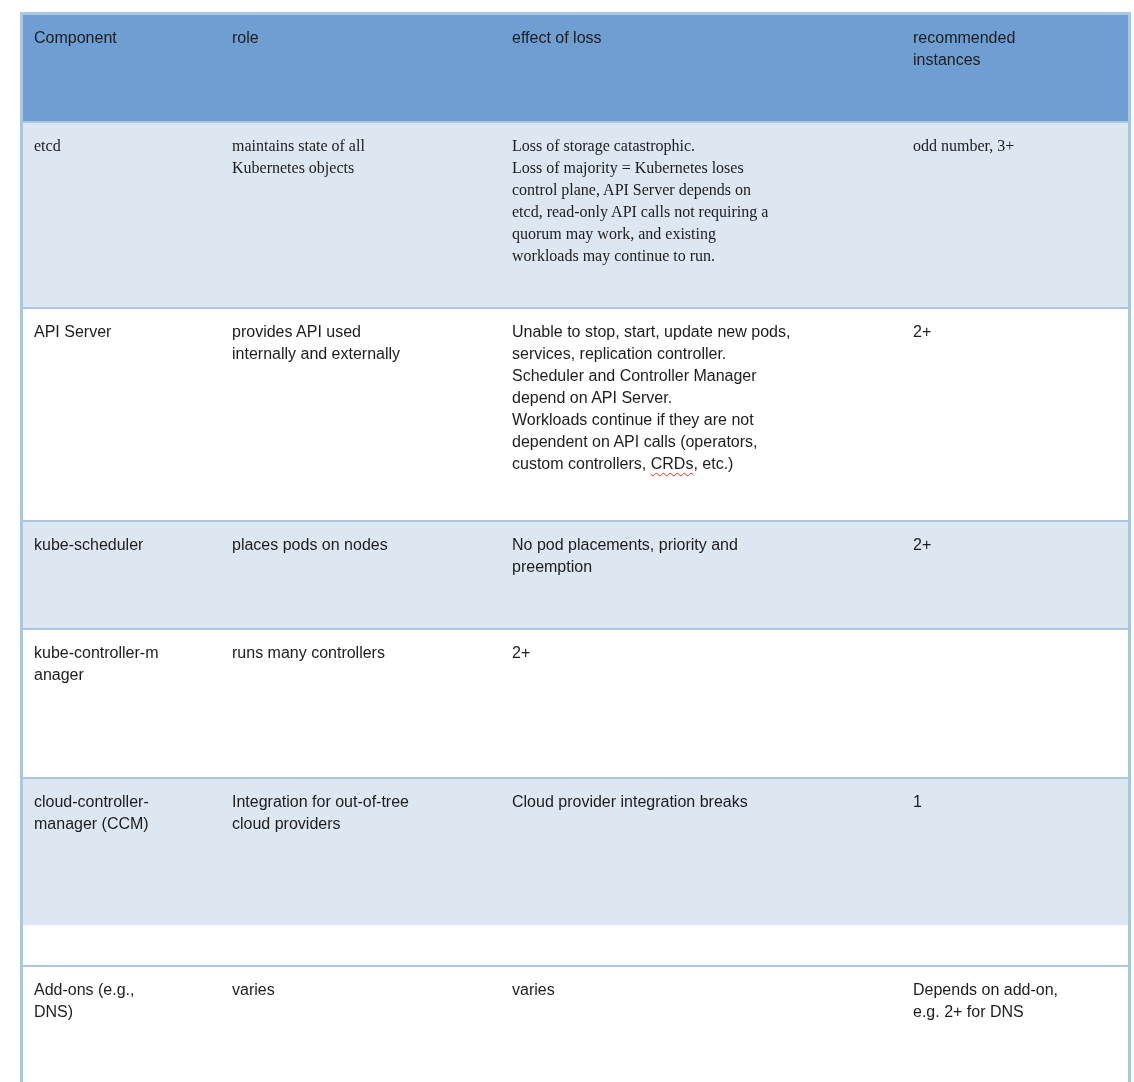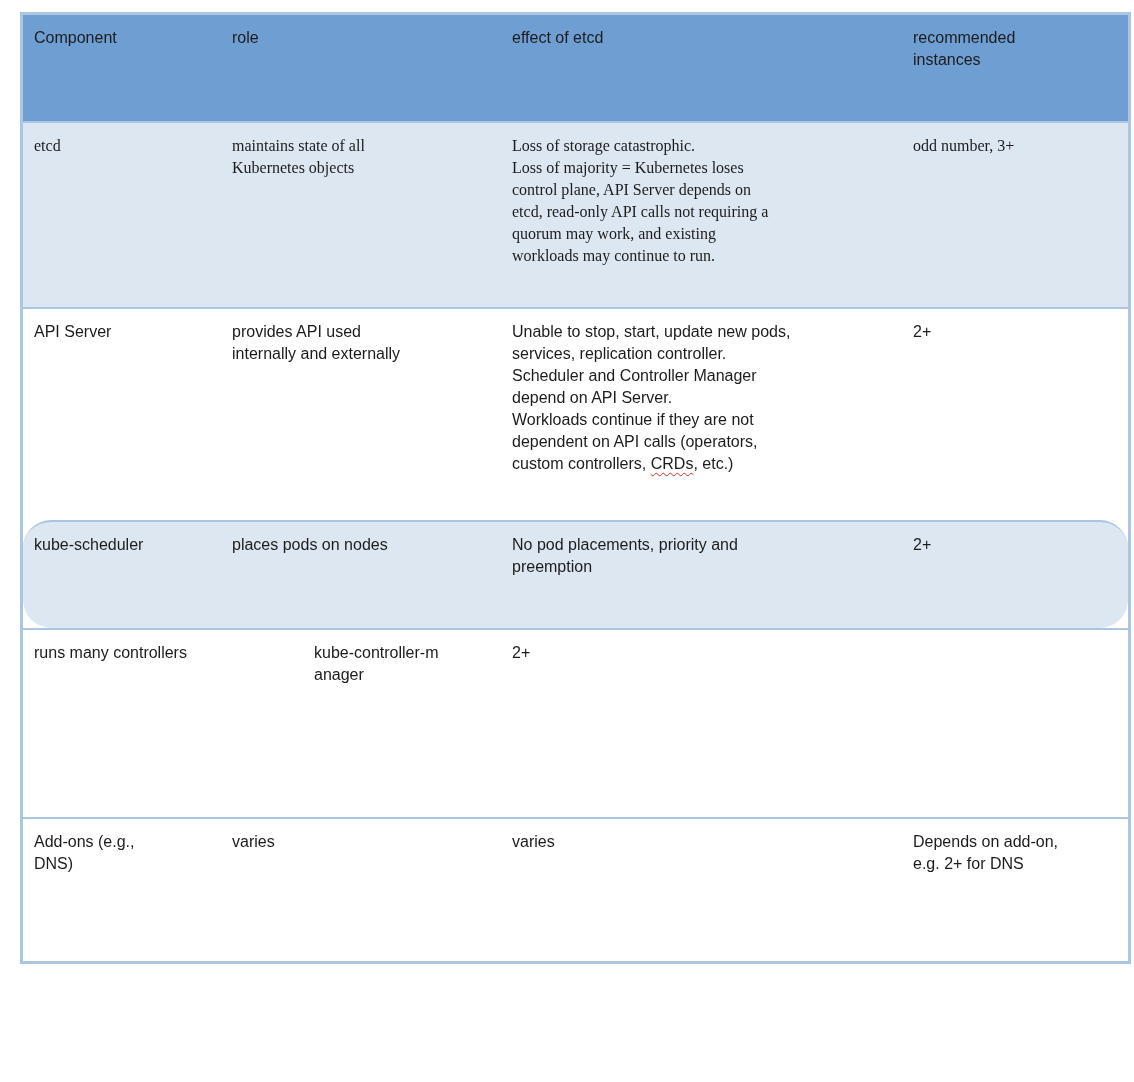--- a/index.html
+++ b/index.html
@@ -38,21 +38,21 @@
     min-height: 106px;
   }
   .row.alt {
     background: var(--alt-row-bg, #dde7f2);
   }
   .row.plain {
     background: #ffffff;
   }
   .h-r0 { min-height: 184px; font-family: Liberation Serif, serif; }
   .h-r1 { min-height: 211px; }
-  .h-r2 { min-height: 106px; border-radius: 28px; }
+  .h-r2 { min-height: 106px; }
   .h-r3 { min-height: 147px; }
   .h-r4 { min-height: 146px; }
   .h-r5 { min-height: 142px; margin-top: 40px; }
   .cell {
     box-sizing: border-box;
     padding: 12px 14px 10px 11px;
     white-space: pre-line;
     overflow-wrap: break-word;
   }
   .c0 { width: 198px; }
@@ -70,21 +70,21 @@
 </style>
 </head>
 <body>
 
 <div class="page">
   <div class="k8s-table">
 
     <div class="row header-row">
       <div class="cell c0">Component</div>
       <div class="cell c1">role</div>
-      <div class="cell c2">effect of etcd</div>
+      <div class="cell c2">effect of loss</div>
       <div class="cell c3">recommended
 instances</div>
     </div>
 
     <div class="row alt h-r0">
       <div class="cell c0">etcd</div>
       <div class="cell c1">maintains state of all
 Kubernetes objects</div>
       <div class="cell c2">Loss of storage catastrophic.
 Loss of majority = Kubernetes loses
@@ -111,26 +111,34 @@
 
     <div class="row alt h-r2">
       <div class="cell c0">kube-scheduler</div>
       <div class="cell c1">places pods on nodes</div>
       <div class="cell c2">No pod placements, priority and
 preemption</div>
       <div class="cell c3">2+</div>
     </div>
 
     <div class="row plain h-r3">
-      <div class="cell c1">runs many controllers</div>
       <div class="cell c0">kube-controller-m
 anager</div>
+      <div class="cell c1">runs many controllers</div>
       <div class="cell c3">2+</div>
     </div>
 
+    <div class="row alt h-r4">
+      <div class="cell c0">cloud-controller-
+manager (CCM)</div>
+      <div class="cell c1">Integration for out-of-tree
+cloud providers</div>
+      <div class="cell c2">Cloud provider integration breaks</div>
+      <div class="cell c3">1</div>
+    </div>
 
     <div class="row plain h-r5">
       <div class="cell c0">Add-ons (e.g.,
 DNS)</div>
       <div class="cell c1">varies</div>
       <div class="cell c2">varies</div>
       <div class="cell c3">Depends on add-on,
 e.g. 2+ for DNS</div>
     </div>
 

